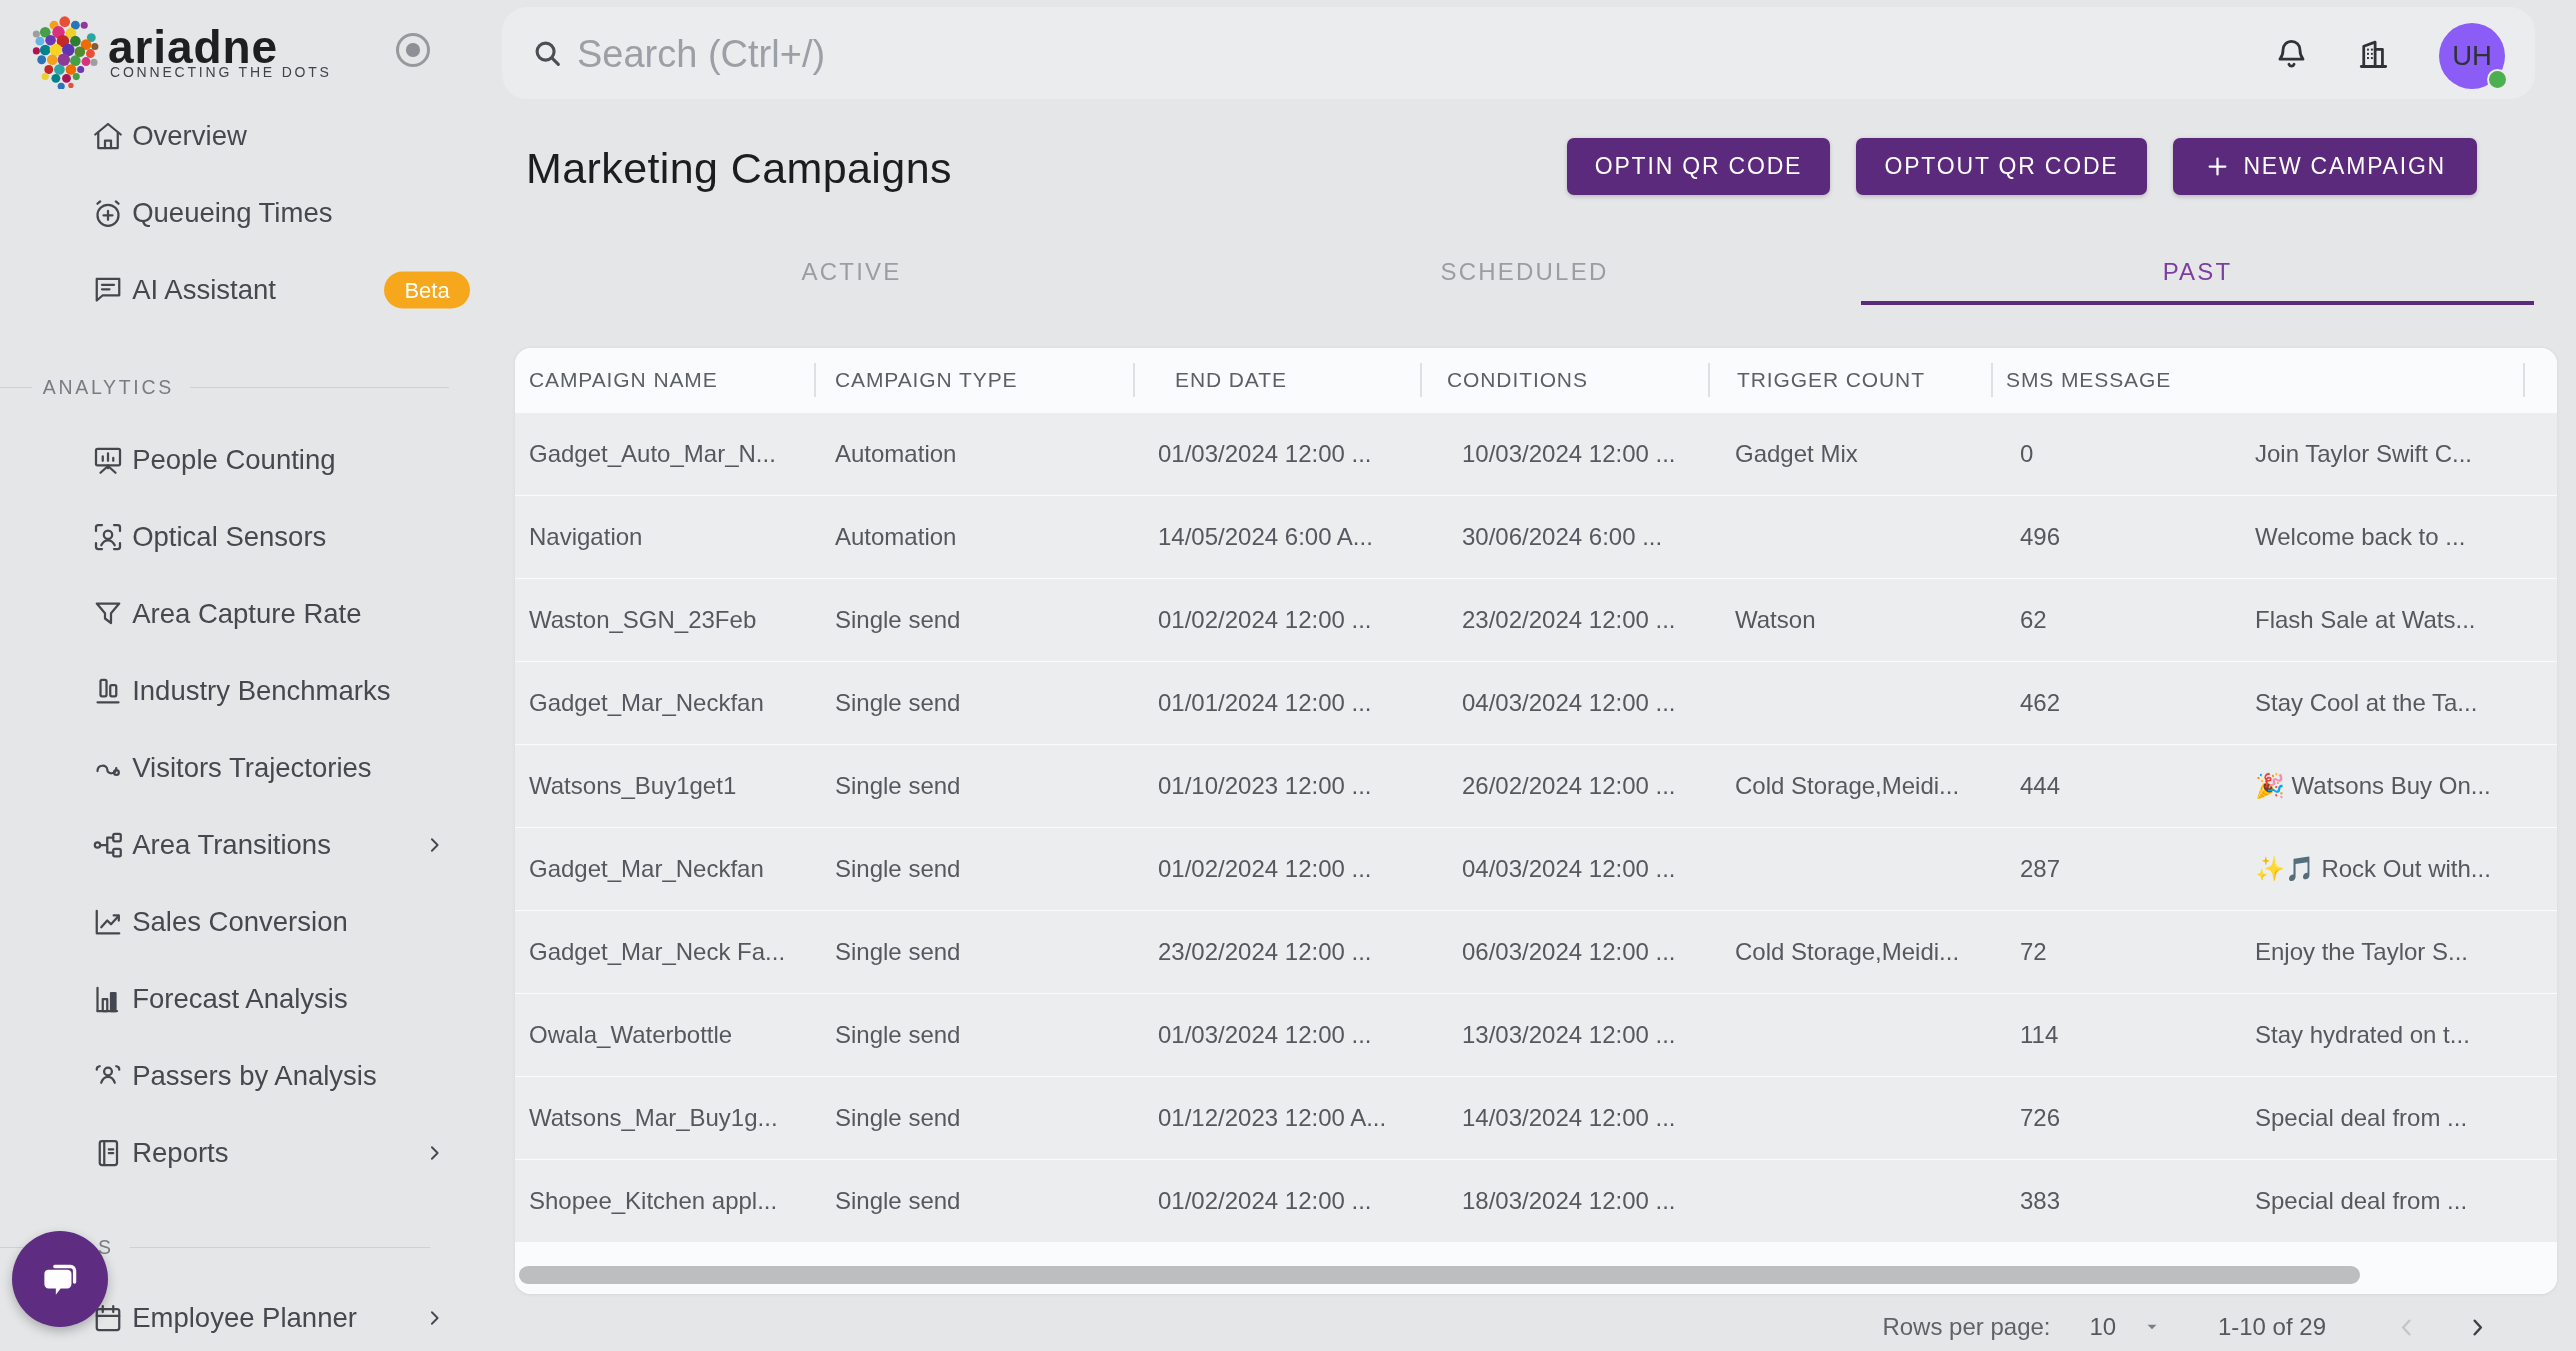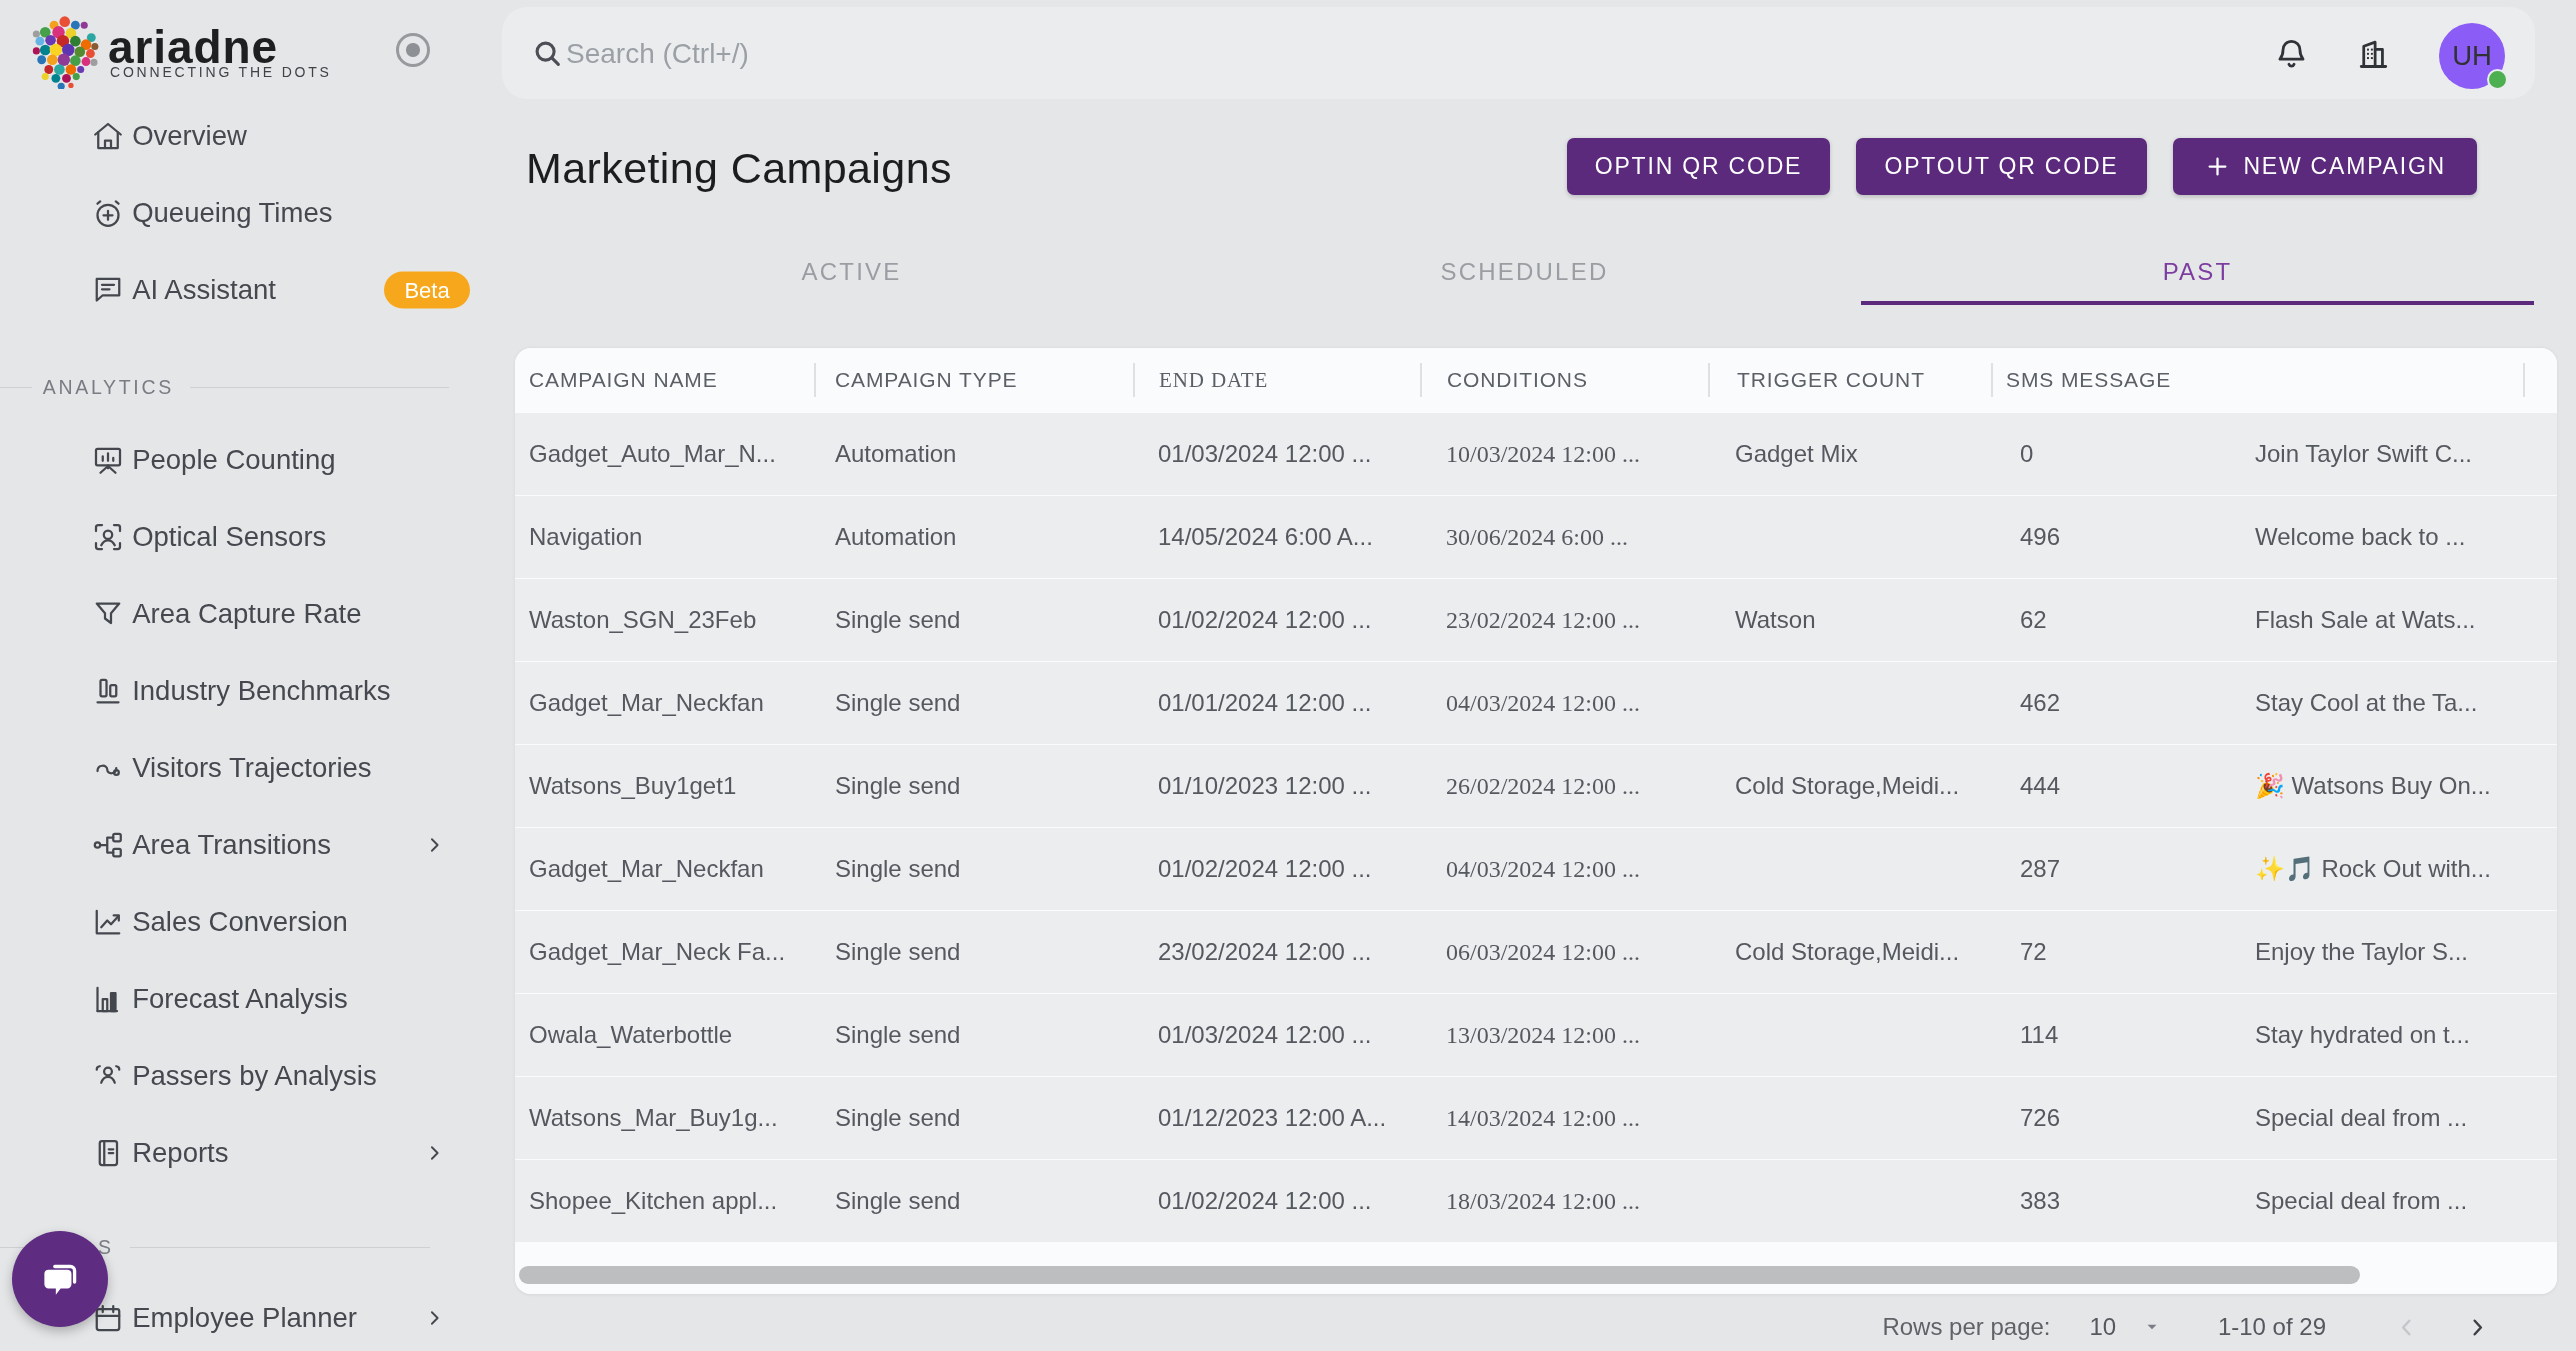--- a/index.html
+++ b/index.html
@@ -33,21 +33,21 @@
   .section-bottom{top:1228px;}
   .section-bottom .slabel{margin-left:66px;}
   .section-bottom .line{width:300px;}
   .nav-bottom{top:1279px;}
 
   .chat-fab{position:absolute;left:11.5px;top:1231px;width:96px;height:96px;border-radius:50%;background:#5e2d82;display:flex;align-items:center;justify-content:center;box-shadow:0 4.4px 10.7px rgba(0,0,0,.25);cursor:pointer;z-index:5;}
 
   
   .searchbar{position:absolute;left:502px;top:7px;width:2033px;height:92px;background:#ebecee;border-radius:25px;}
   .search-icon{position:absolute;left:28px;top:29px;color:#4b4f55;}
-  .search-input{position:absolute;left:62px;top:19.5px;width:1243px;height:53px;border:none;outline:none;background:transparent;font-family:"Liberation Sans",sans-serif;font-size:28px;color:#7f1d1d;}
+  .search-input{position:absolute;left:73px;top:19.5px;width:1243px;height:53px;border:none;outline:none;background:transparent;font-family:"Liberation Sans",sans-serif;font-size:38px;color:#7f1d1d;}
   .search-input::placeholder{color:#9ba0a6;opacity:1;}
   .topbar-icon{position:absolute;top:27px;width:39px;height:39px;color:#2f3237;cursor:pointer;}
   .bell-icon{left:1770px;}
   .building-icon{left:1852px;}
   .avatar{position:absolute;left:1937px;top:16px;width:66px;height:66px;border-radius:50%;background:#8b5cf6;display:flex;align-items:center;justify-content:center;font-size:27.5px;font-weight:500;color:#303236;cursor:pointer;}
   .online-dot{position:absolute;right:-2.7px;bottom:-0.9px;width:21px;height:21px;border-radius:50%;background:#4caf50;border:2.7px solid #ebecee;box-sizing:border-box;}
 
   
   .page-title{position:absolute;left:526px;top:133px;height:71px;display:flex;align-items:center;font-size:43px;letter-spacing:0.4px;color:#1c1d1f;}
   .btn{position:absolute;top:138px;height:57px;background:#5c2a7c;border-radius:7px;color:#fff;font-size:23px;letter-spacing:1.8px;display:flex;align-items:center;justify-content:center;box-shadow:0 1.8px 4.4px rgba(0,0,0,.18);cursor:pointer;white-space:nowrap;}
@@ -65,21 +65,21 @@
   
   .card{position:absolute;left:515px;top:348px;width:2042px;height:946px;background:#fafbfc;border-radius:16px;box-shadow:0 0.9px 3.6px rgba(0,0,0,.07);overflow:hidden;}
   .t-grid{display:grid;grid-template-columns:299px 319px 287px 288px 283px 249px 316px;}
   .thead{position:relative;height:64px;align-items:center;color:#5b5f66;font-size:21px;letter-spacing:0.9px;background:#fafbfc;}
   .th{position:relative;height:64px;display:flex;align-items:center;white-space:nowrap;overflow:hidden;}
   .th+.th::before{content:'';position:absolute;left:0;top:15px;width:1.8px;height:34px;background:#dfe0e3;}
   .thead .tail-sep{position:absolute;left:2008px;top:15px;width:1.8px;height:34px;background:#dfe0e3;}
   .rows{position:absolute;left:0;top:64px;width:2042px;}
   .t-row{height:83px;background:#ebedef;align-items:center;border-top:1.8px solid #fafbfc;box-sizing:border-box;color:#55585e;font-size:24px;cursor:pointer;}
   .t-cell{white-space:nowrap;overflow:hidden;}
-  .c0{padding-left:14px;} .c1{padding-left:21px;} .c2{padding-left:25px;} .c3{padding-left:26px;font-family:Liberation Serif, serif;}
+  .c0{padding-left:14px;} .c1{padding-left:21px;} .c2{padding-left:25px;} .c3{padding-left:42px;}
   .c4{padding-left:27px;} .c5{padding-left:29px;} .c6{padding-left:15px;}
   .hscroll{position:absolute;left:0;bottom:0;width:2042px;height:48px;background:#fafbfc;}
   .hthumb{position:absolute;left:4.4px;top:20.4px;width:1841px;height:18px;border-radius:9px;background:#bdbec0;cursor:pointer;}
 
   
   .pagination{position:absolute;top:1303px;right:85px;height:48px;display:flex;align-items:center;color:#55585e;font-size:24px;}
   .pg-label{color:#5f6368;}
   .pg-select{display:flex;align-items:center;margin-left:39px;cursor:pointer;gap:16px;}
   .pg-select .val{font-size:24px;color:#55585e;}
   .pg-caret{margin-left:10.7px;color:#7a7e84;}

